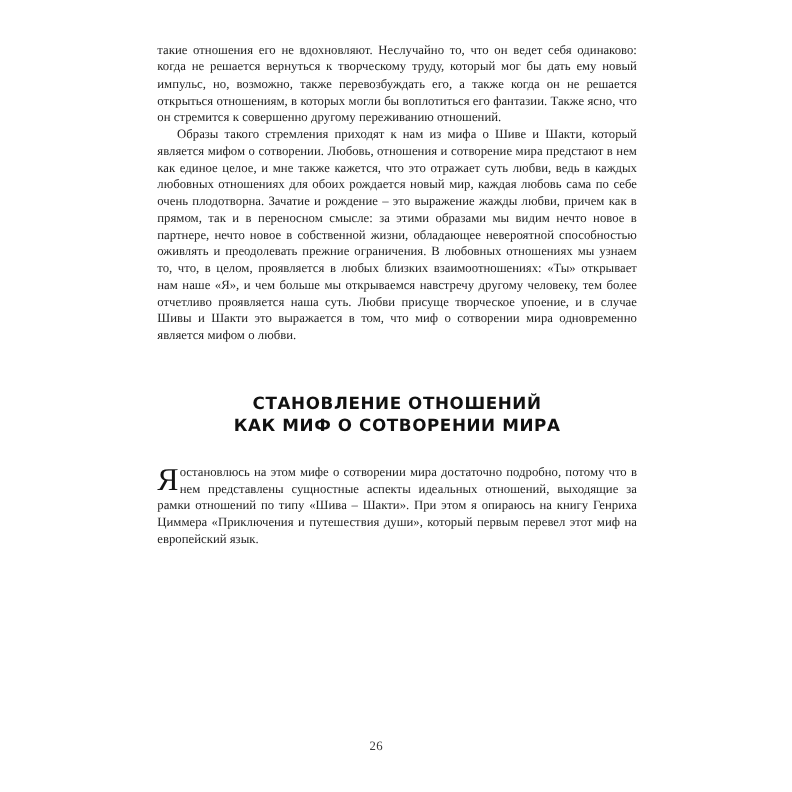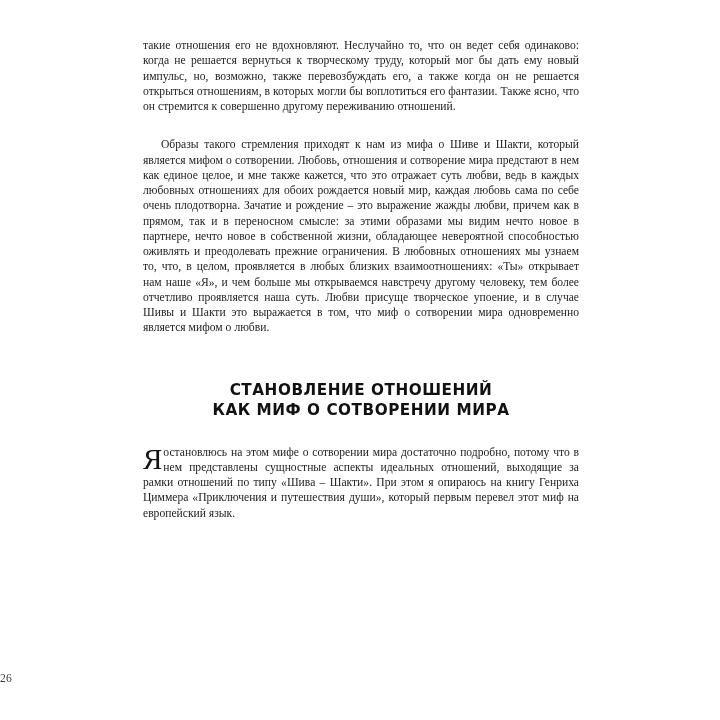--- a/index.html
+++ b/index.html
@@ -37,21 +37,20 @@
     font-size: 11.6px;
     line-height: 15.25px;
     color: #232323;
     text-align: justify;
     text-justify: inter-word;
     hyphens: manual;
     word-spacing: 0.01em;
   }
   .para.indent {
     text-indent: 18px;
-    margin-top: 23px;
   }
   .para.cont {
     text-indent: 0;
   }
 
   
   .chapter-heading {
     margin: 0;
     padding: 0;
     text-align: center;
@@ -94,20 +93,21 @@
     margin: 1px 1px 0 0;
     padding: 0;
   }
 
   
   .folio {
     position: absolute;
     left: 0;
     right: 0;
     top: 672px;
+    text-align: center;
     font-family: "Liberation Serif", "DejaVu Serif", serif;
     font-size: 11.6px;
     color: #3a3a3a;
     letter-spacing: 0.02em;
   }
 </style>
 </head>
 <body>
 
 <div class="page">

